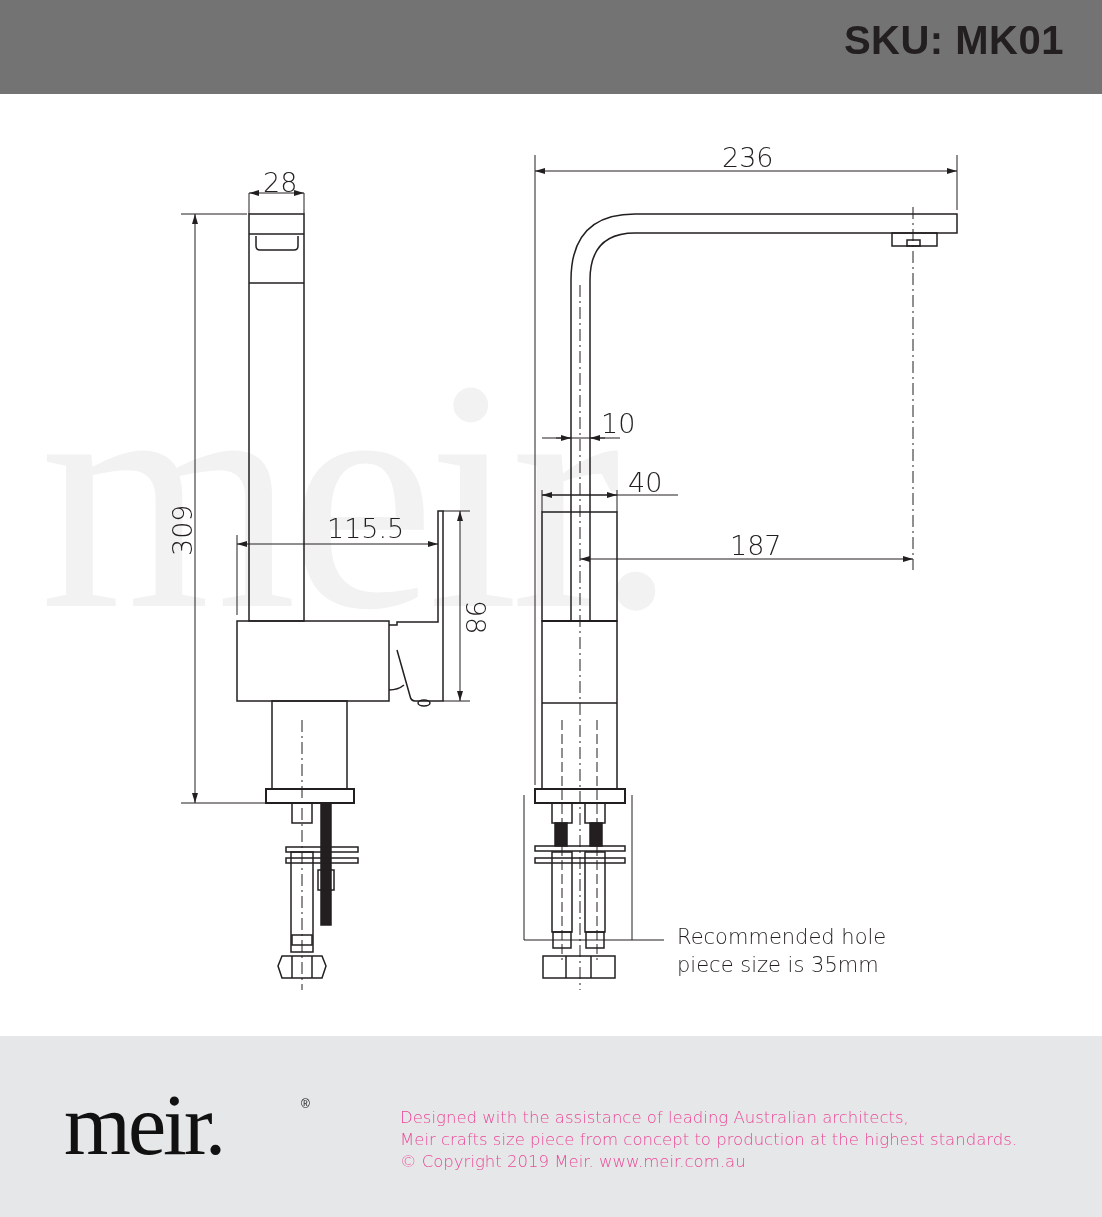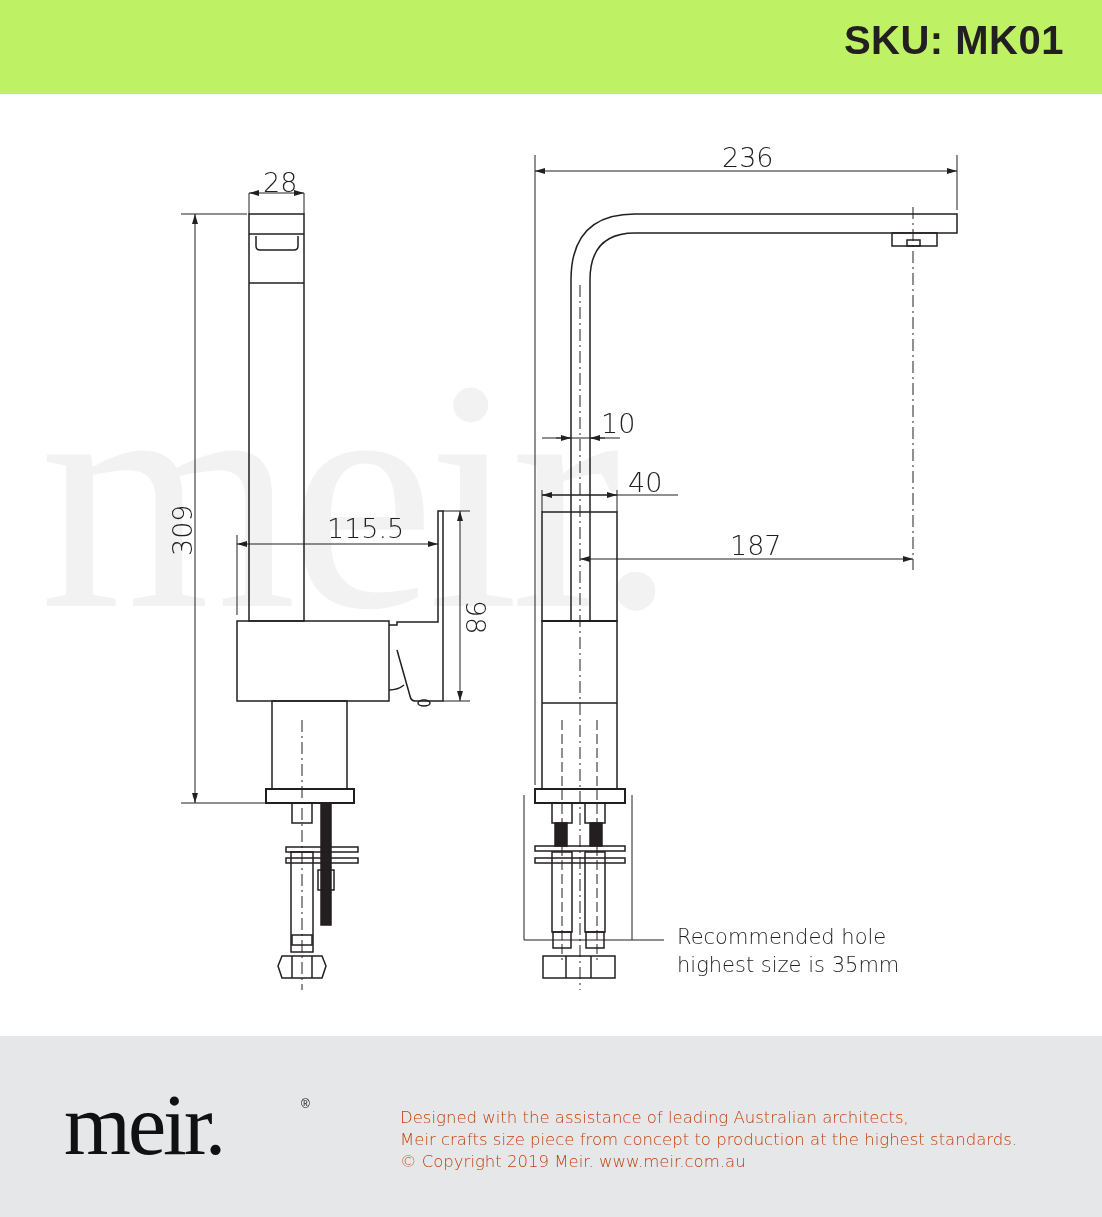--- a/index.html
+++ b/index.html
@@ -1,32 +1,32 @@
 <!DOCTYPE html>
 <html><head>
 <meta charset="utf-8">
 <style>
   html, body { margin:0; padding:0; }
   body { width:1102px; height:1217px; background:#ffffff; position:relative; overflow:hidden;
          font-family:"Liberation Sans", sans-serif; }
-  .header { position:absolute; left:0; top:0; width:1102px; height:94px; background:#bef264; }
+  .header { position:absolute; left:0; top:0; width:1102px; height:94px; background:#737373; }
   .sku { position:absolute; right:38px; top:18px; font-family:"Liberation Sans", sans-serif;
          font-weight:bold; font-size:40px; color:#231f20; letter-spacing:0.5px; }
   .watermark { position:absolute; left:40px; top:330px; font-family:"Liberation Serif", serif;
                font-size:330px; line-height:1; color:#f2f2f2; letter-spacing:-8px; }
   svg.dwg { position:absolute; left:0; top:0; }
   .dim { font-family:"DejaVu Sans", sans-serif; font-weight:300; font-size:27px; fill:#231f20; }
   .note { position:absolute; left:677px; top:907px; font-family:"DejaVu Sans", sans-serif;
           font-size:21px; line-height:28px; color:#231f20; font-weight:300;margin-top:16px; }
   .footer { position:absolute; left:0; top:1036px; width:1102px; height:181px; background:#e6e7e8; }
   .logo { position:absolute; left:64px; top:1082px; font-family:"Liberation Serif", serif;
           font-size:86px; color:#111; letter-spacing:-3px; line-height:1; }
   .reg { position:absolute; left:301px; top:1097px; font-size:12px; color:#111; }
   .footer-text { position:absolute; left:400px; top:1107px; font-family:"DejaVu Sans", sans-serif;
-                 font-size:16.5px; line-height:22px; color:#c2410c; font-weight:300; }
+                 font-size:16.5px; line-height:22px; color:#ec4899; font-weight:300; }
   .footer-text div { white-space:nowrap; }
 </style>
 </head>
 <body>
 
 <div class="header">
   <div class="sku">SKU: MK01</div>
 </div>
 
 <div class="watermark">meir.</div>
@@ -130,21 +130,21 @@
   <text class="dim" x="327" y="538">115.5</text>
   <text class="dim" x="466" y="600" font-size="22" transform="rotate(90 466 600)">98</text>
   <text class="dim" x="722" y="167">236</text>
   <text class="dim" x="601" y="433">10</text>
   <text class="dim" x="628" y="492">40</text>
   <text class="dim" x="730" y="555">187</text>
 </svg>
 
 <div class="note">
   <div>Recommended hole</div>
-  <div>highest size is 35mm</div>
+  <div>piece size is 35mm</div>
 </div>
 
 <div class="footer"></div>
 <div class="logo">meir.</div>
 <div class="reg">®</div>
 <div class="footer-text">
   <div>Designed with the assistance of leading Australian architects,</div>
   <div>Meir crafts size piece from concept to production at the highest standards.</div>
   <div>© Copyright 2019 Meir. www.meir.com.au</div>
 </div>

